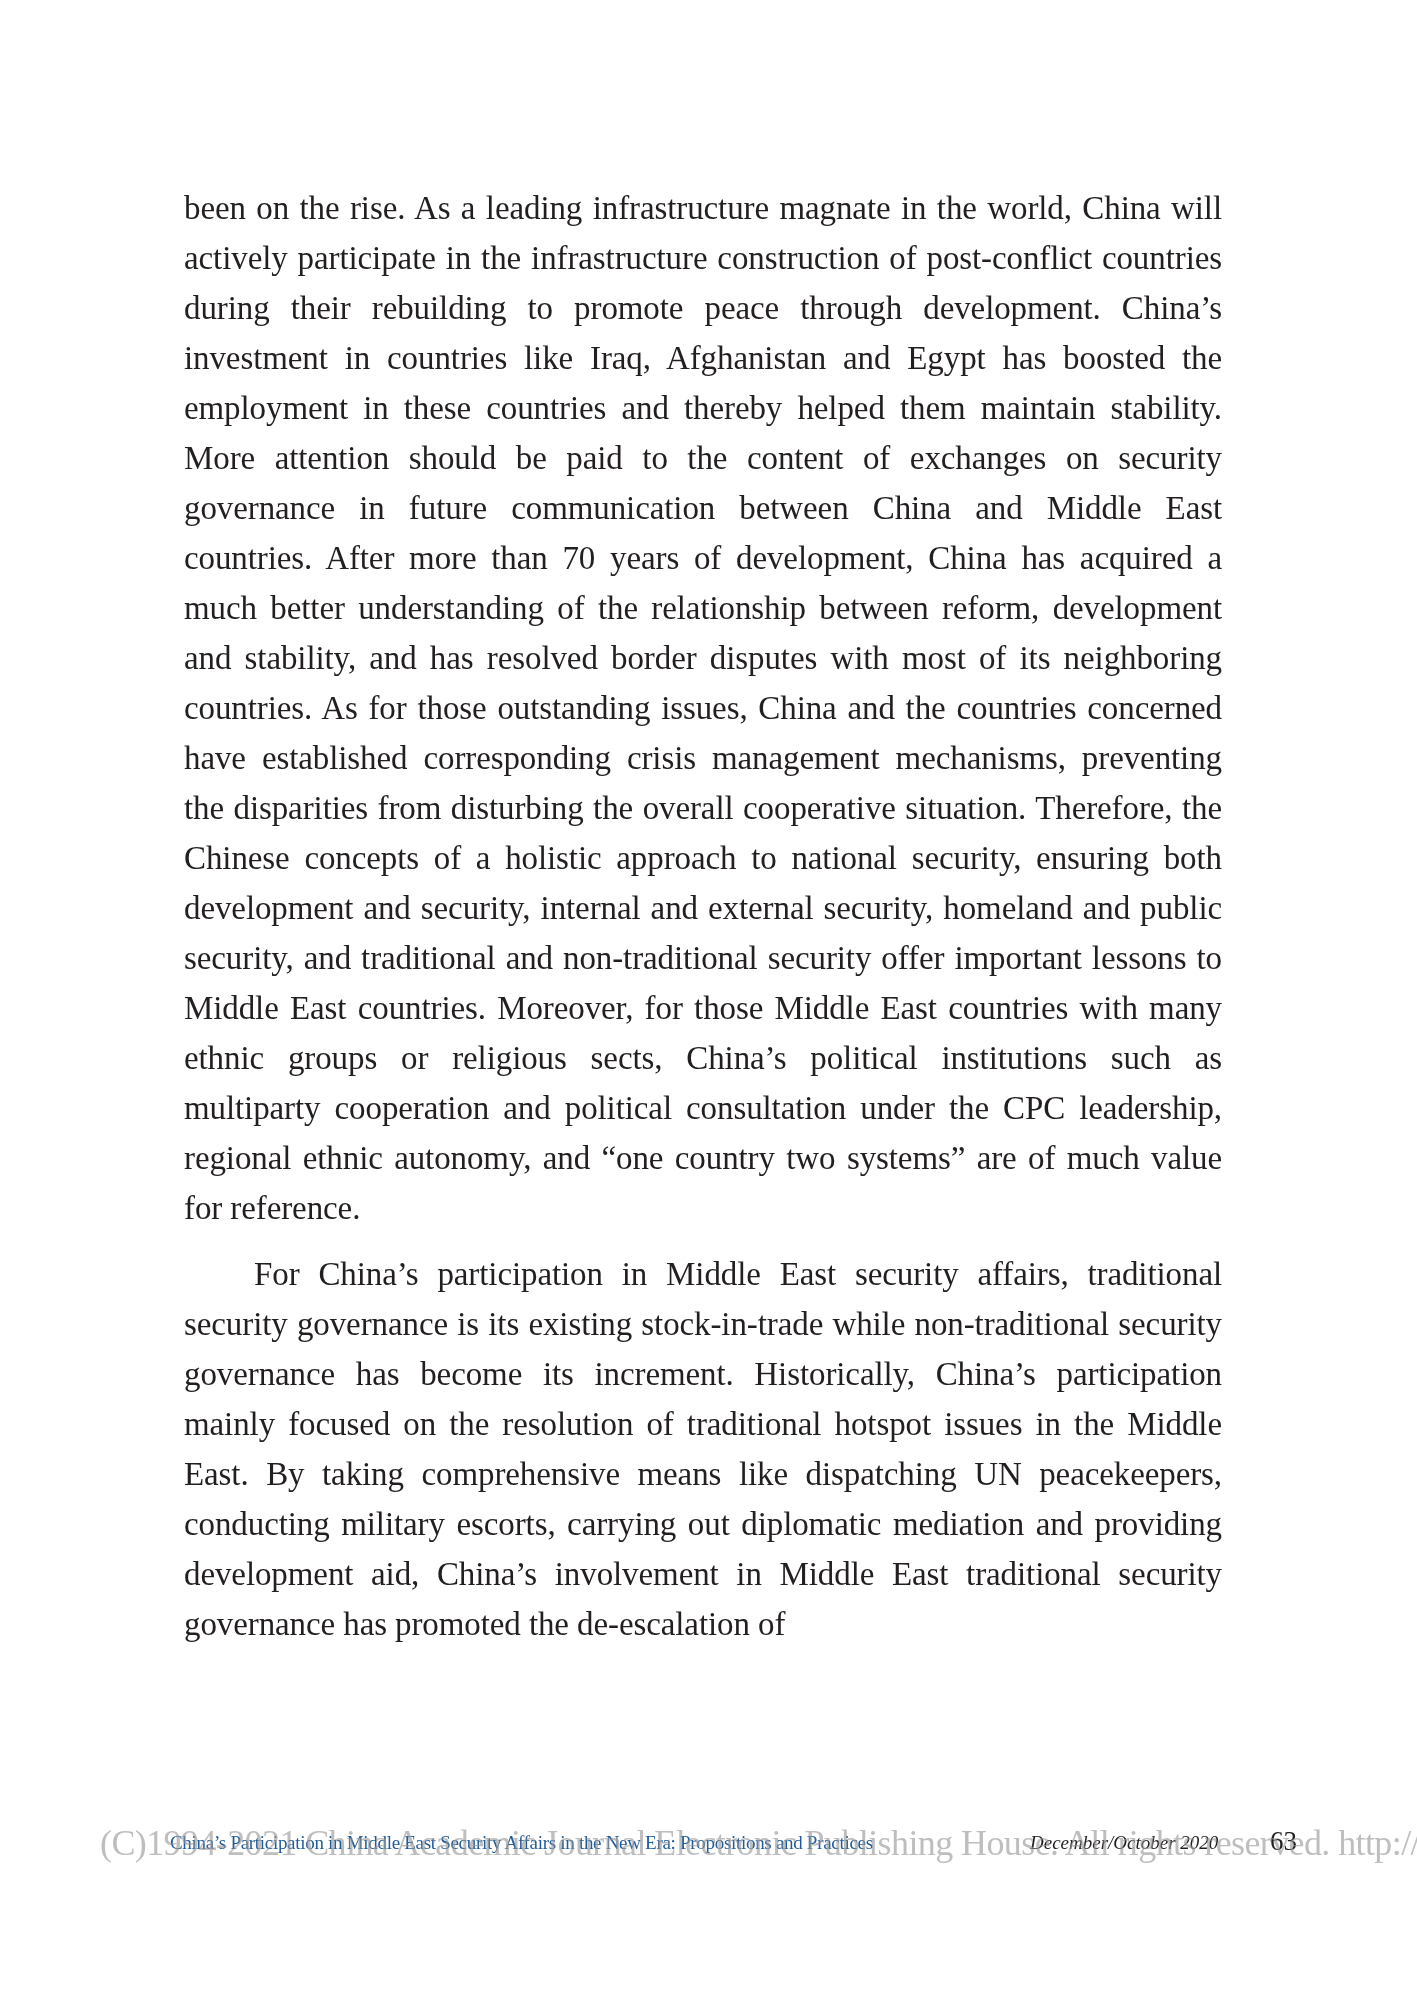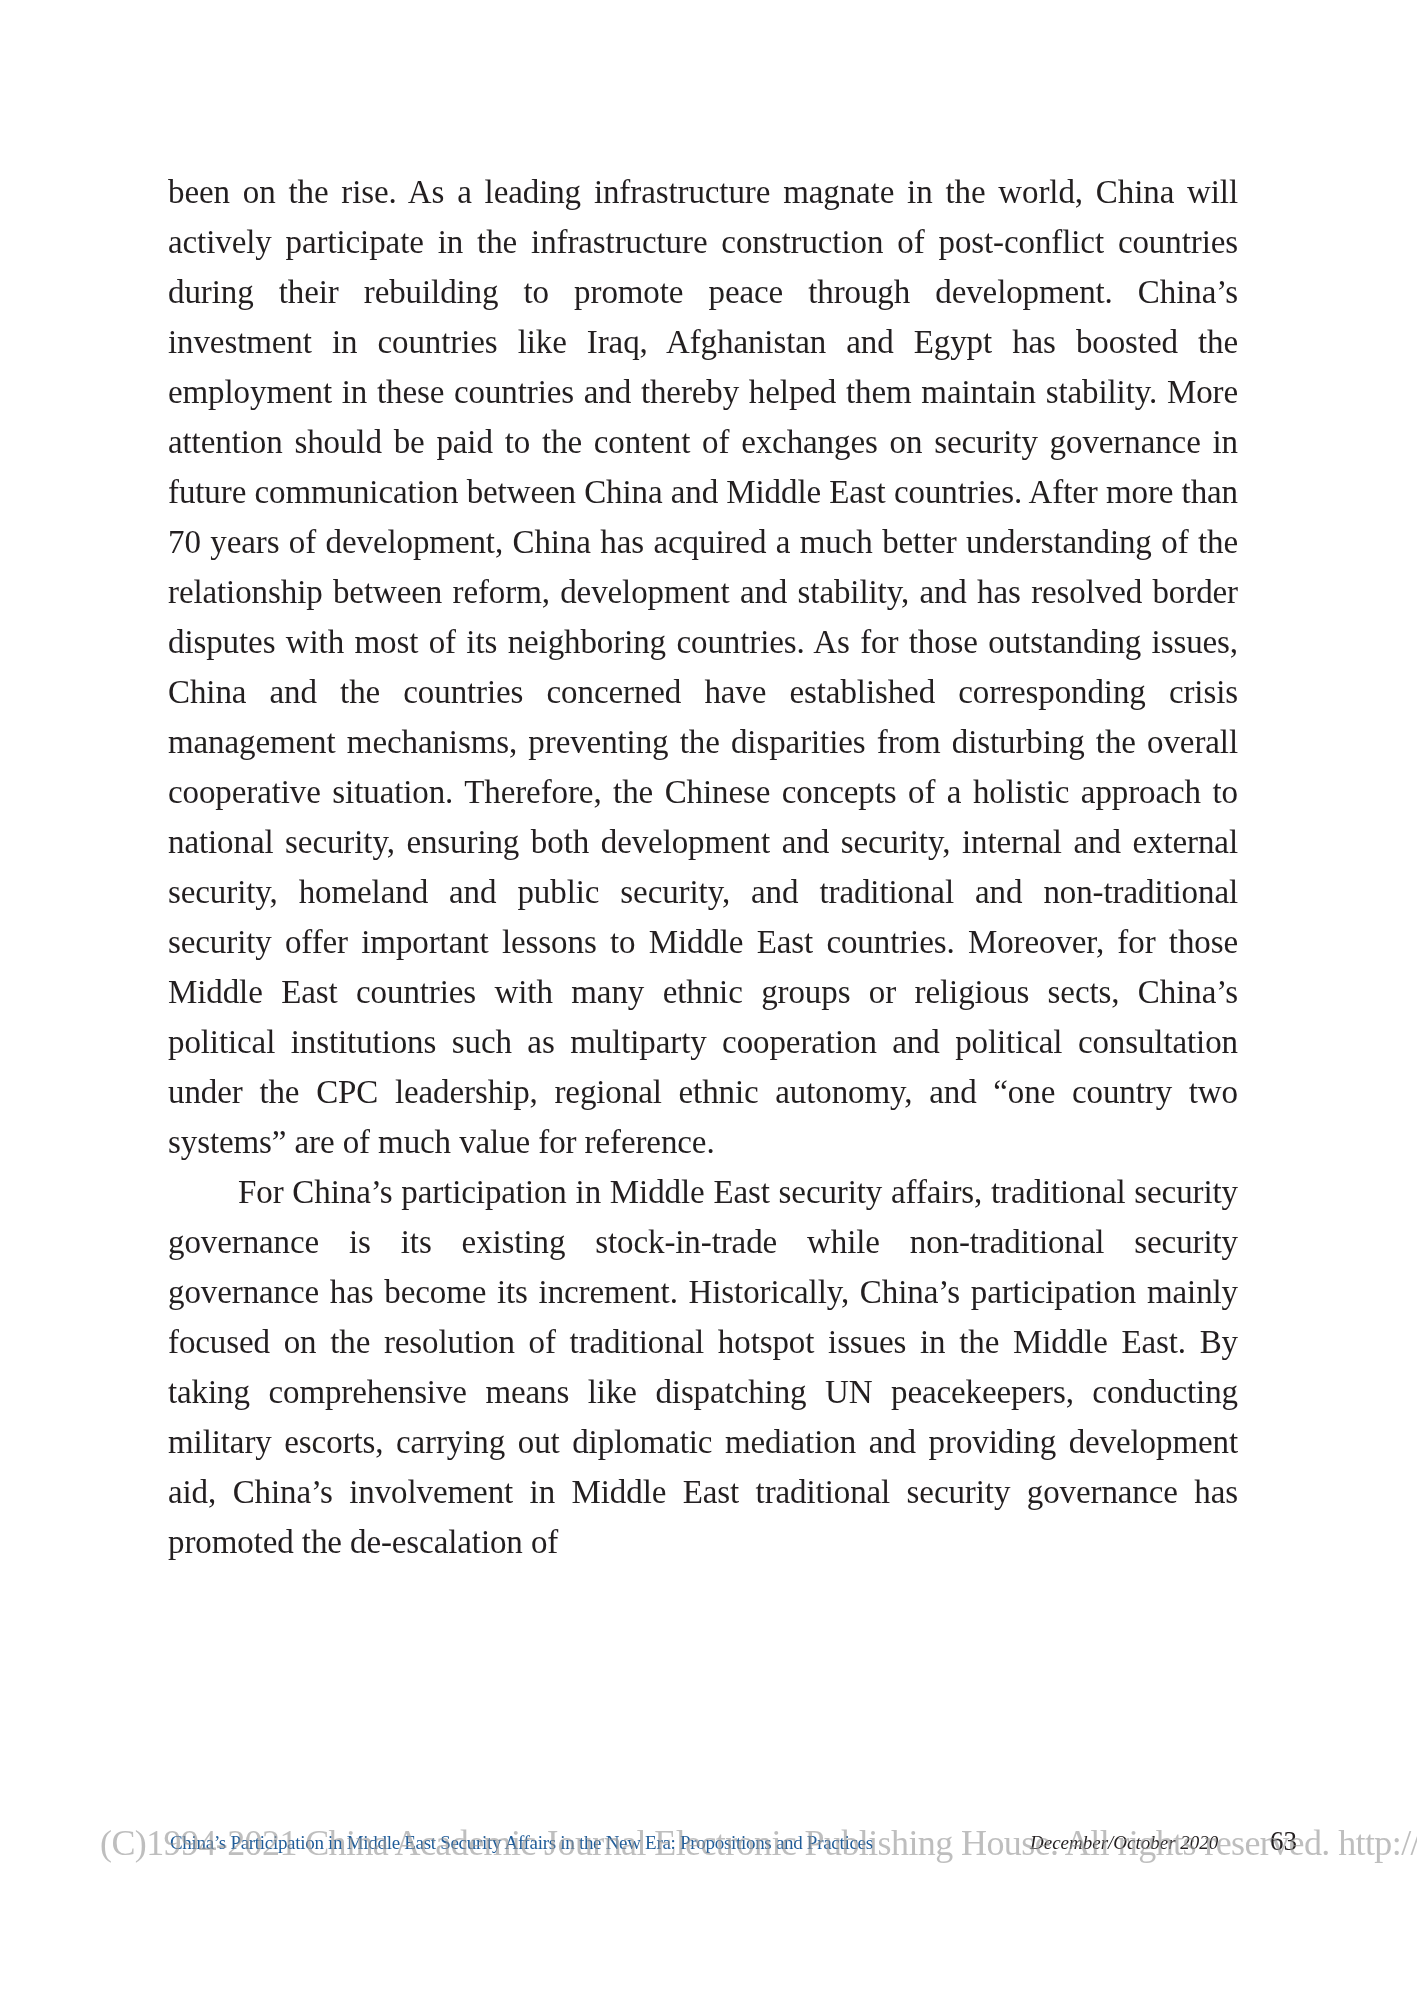--- a/index.html
+++ b/index.html
@@ -25,21 +25,21 @@
       left: 168px;
       top: 167px;
       width: 1070px;
     }
     .para {
       font-family: "Liberation Serif", "DejaVu Serif", serif;
       font-size: 33px;
       line-height: 50px;
       color: #231f20;
       text-align: justify;
-      margin: 0;
+      margin: 16px;
       letter-spacing: -0.1px;
     }
     .para.indent {
       text-indent: 70px;
     }
     .section-heading {
       font-family: "Liberation Serif", "DejaVu Serif", serif;
       font-weight: bold;
       font-size: 34px;
       line-height: 50px;

